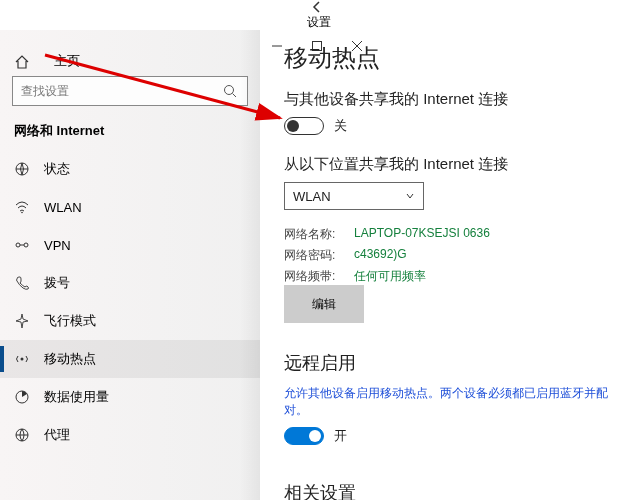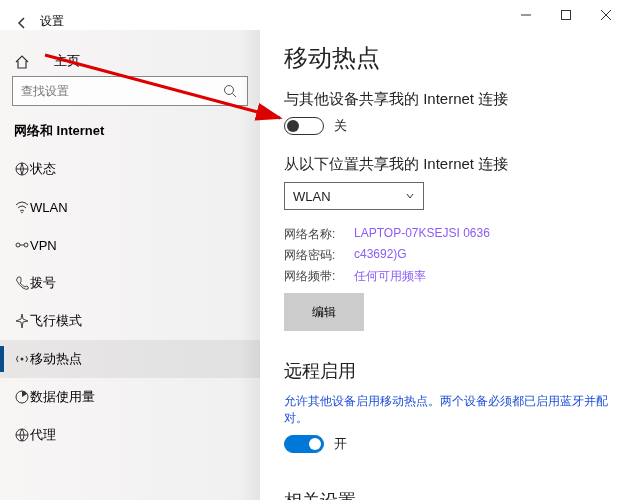--- a/index.html
+++ b/index.html
@@ -1,52 +1,52 @@
 <!DOCTYPE html>
 <html><head>
 <meta charset="utf-8">
 <style>
 * { margin: 0; padding: 0; box-sizing: border-box; font-family: "Microsoft YaHei", "Segoe UI", sans-serif; }
 body { width: 634px; height: 500px; background: #fff; overflow: hidden; position: relative; }
 .window { display: flex; flex-direction: column; height: 100%; }
-.titlebar { height: 30px; display: flex; align-items: flex-end; padding: 0 8px; }
+.titlebar { height: 30px; display: flex; align-items: center; padding: 0 8px; flex-direction: column; }
 .titlebar .back { width: 28px; display: flex; justify-content: center; }
 .titlebar .title { font-size: 12px; margin-left: 4px; }
 .titlebar .spacer { flex: 1; }
 .titlebar .winbtns { display: flex; }
 .titlebar .winbtn { width: 40px; height: 30px; display: flex; align-items: center; justify-content: center; font-size: 12px; }
 .content { flex: 1; display: flex; overflow: hidden; }
 .sidebar { width: 260px; background: linear-gradient(to right, #f8f5f5, #f0f0f0); padding-top: 4px; position: relative; }
 .sidebar::after { content: ""; position: absolute; right: 0; top: 0; bottom: 0; width: 20px; background: linear-gradient(to right, rgba(0,0,0,0), rgba(0,0,0,0.05)); pointer-events: none; }
 .home-row { display: flex; align-items: flex-end; height: 36px; padding: 0 14px; gap: 24px; }
 .home-row .icon { width: 16px; display: flex; }
 .home-row .lbl { font-size: 13px; }
 .search-wrap { padding: 6px 12px 10px; }
 .search { display: flex; align-items: center; border: 1px solid #888; background: #fdfdfd; height: 30px; padding: 0 8px; gap: 26px; }
 .search input { flex: 1; border: none; outline: none; font-size: 12px; background: transparent; }
 .search .sicon { width: 16px; }
 .section-head { font-size: 13px; font-weight: 600; padding: 6px 14px 10px; }
 .nav { list-style: none; }
-.nav li { display: flex; align-items: center; height: 38px; padding: 0 14px; font-size: 13px; position: relative; }
+.nav li { display: flex; align-items: center; height: 38px; padding: 0 14px; gap: 14px; font-size: 13px; position: relative; }
 .nav li.active { background: rgba(0,0,0,0.06); }
 .nav li.active::before { content: ""; position: absolute; left: 0; top: 6px; bottom: 6px; width: 4px; background: #0a4d8c; }
 .nav .icon { width: 16px; display: flex; justify-content: center; }
 .main { flex: 1; padding: 12px 24px 0 24px; overflow-y: auto; color: #222; }
 .page-title { font-size: 24px; font-weight: 400; margin-bottom: 16px; }
 .sub { font-size: 15px; margin-bottom: 8px; }
 .toggle-row { display: flex; align-items: center; gap: 10px; margin-bottom: 20px; }
 .toggle { width: 40px; height: 18px; border-radius: 9px; border: 1px solid #333; position: relative; background: #fff; }
 .toggle.off .knob { position: absolute; left: 2px; top: 2px; width: 12px; height: 12px; border-radius: 50%; background: #333; }
 .toggle.on { background: #0078d7; border-color: #0078d7; }
 .toggle.on .knob { position: absolute; right: 2px; top: 2px; width: 12px; height: 12px; border-radius: 50%; background: #fff; }
 .toggle-label { font-size: 13px; }
 .select { width: 140px; height: 28px; border: 1px solid #666; display: flex; align-items: center; justify-content: space-between; padding: 0 8px; font-size: 13px; margin-bottom: 16px; }
-.info-grid { display: grid; grid-template-columns: 70px auto; row-gap: 4px; font-size: 12px; color: #444; margin-bottom: 8px; }
+.info-grid { display: grid; grid-template-columns: 70px auto; row-gap: 4px; font-size: 12px; color: #444; }
 .info-grid .k { white-space: nowrap; }
-.info-grid .v { color: #8b5cf6; }
+.info-grid .v { color: #15803d; }
 .edit-btn { width: 80px; height: 38px; background: #ccc; border: none; font-size: 12px; margin-bottom: 28px; }
 .h2 { font-size: 18px; margin-bottom: 10px; }
 .desc { font-size: 12px; color: #1d4ed8; margin-bottom: 8px; }
 .arrow-annotation { position: absolute; left: 40px; top: 50px; pointer-events: none; z-index: 10; }
 svg { display: block; }
 </style>
 </head>
 <body>
 
 <div class="window">

